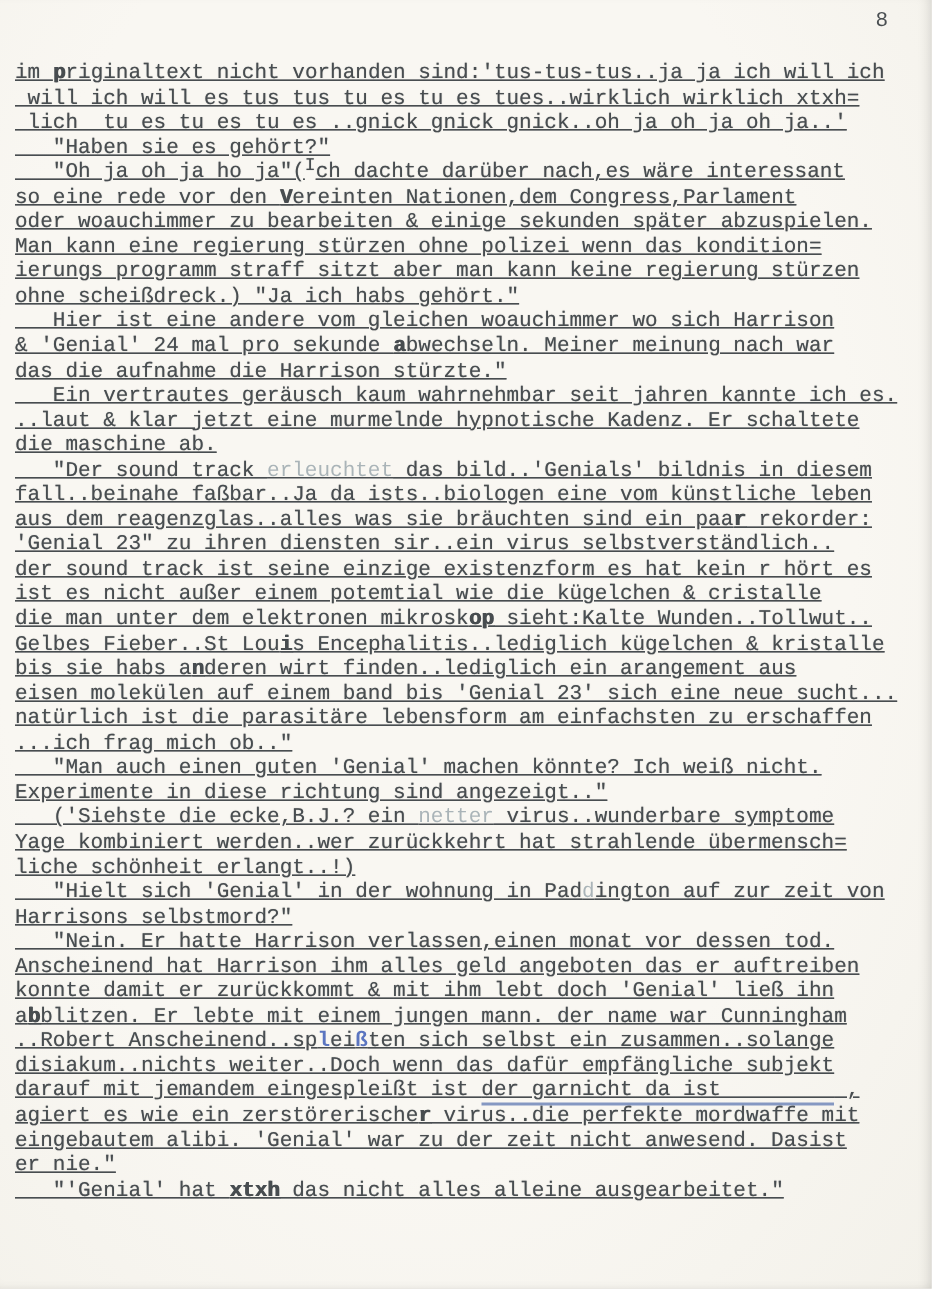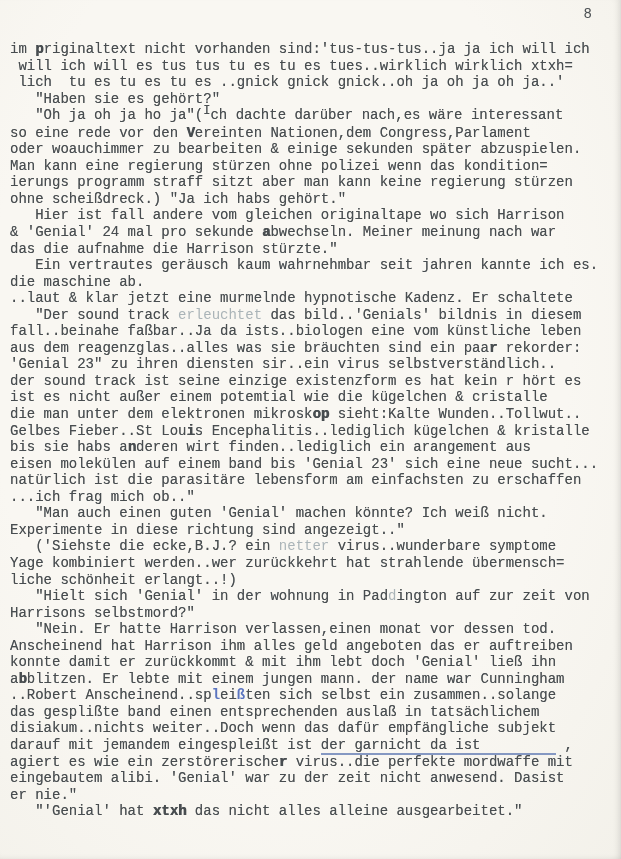--- a/index.html
+++ b/index.html
@@ -19,20 +19,21 @@
     color:#4a4f52;
   }
   .text-body{
     position:absolute;top:41px;left:10px;width:605px;
   }
   .line{
     white-space:pre;
     font:14px/16.55px "Liberation Mono", monospace;
     color:#484d50;
     text-shadow:0 0 0.6px rgba(62,68,71,0.55);
+    text-decoration:underline;
   }
   
   .s-b{font-weight:bold;text-shadow:0.6px 0 0 currentColor;}
   .s-f{color:#aab4b8;text-shadow:none;}
   .s-u{border-bottom:2px solid #8598c2;}
   .s-ink{color:#5b75c0;font-weight:bold;text-shadow:none;}
   .s-sup{display:inline-block;transform:translateY(-5px);font-size:12px;}
 </style>
 </head>
 <body>
@@ -43,26 +44,26 @@
       <div class="line"><span class="s-n">im </span><span class="s-b">p</span><span class="s-n">riginaltext nicht vorhanden sind:'tus-tus-tus..ja ja ich will ich</span></div>
       <div class="line"><span class="s-n"> will ich will es tus tus tu es tu es tues..wirklich wirklich xtxh=</span></div>
       <div class="line"><span class="s-n"> lich  tu es tu es tu es ..gnick gnick gnick..oh ja oh ja oh ja..'</span></div>
       <div class="line"><span class="s-n">   "Haben sie es gehört?"</span></div>
       <div class="line"><span class="s-n">   "Oh ja oh ja ho ja"(</span><span class="s-sup">I</span><span class="s-n">ch dachte darüber nach,es wäre interessant</span></div>
       <div class="line"><span class="s-n">so eine rede vor den </span><span class="s-b">V</span><span class="s-n">ereinten Nationen,dem Congress,Parlament</span></div>
       <div class="line"><span class="s-n">oder woauchimmer zu bearbeiten &amp; einige sekunden später abzuspielen.</span></div>
       <div class="line"><span class="s-n">Man kann eine regierung stürzen ohne polizei wenn das kondition=</span></div>
       <div class="line"><span class="s-n">ierungs programm straff sitzt aber man kann keine regierung stürzen</span></div>
       <div class="line"><span class="s-n">ohne scheißdreck.) "Ja ich habs gehört."</span></div>
-      <div class="line"><span class="s-n">   Hier ist fall andere vom gleichen originaltape wo sich Harrison</span></div>
+      <div class="line"><span class="s-n">   Hier ist eine andere vom gleichen woauchimmer wo sich Harrison</span></div>
       <div class="line"><span class="s-n">&amp; 'Genial' 24 mal pro sekunde </span><span class="s-b">a</span><span class="s-n">bwechseln. Meiner meinung nach war</span></div>
       <div class="line"><span class="s-n">das die aufnahme die Harrison stürzte."</span></div>
       <div class="line"><span class="s-n">   Ein vertrautes geräusch kaum wahrnehmbar seit jahren kannte ich es.</span></div>
+      <div class="line"><span class="s-n">..laut &amp; klar jetzt eine murmelnde hypnotische Kadenz. Er schaltete</span></div>
       <div class="line"><span class="s-n">die maschine ab.</span></div>
-      <div class="line"><span class="s-n">..laut &amp; klar jetzt eine murmelnde hypnotische Kadenz. Er schaltete</span></div>
       <div class="line"><span class="s-n">   "Der sound track </span><span class="s-f">erleuchtet</span><span class="s-n"> das bild..'Genials' bildnis in diesem</span></div>
       <div class="line"><span class="s-n">fall..beinahe faßbar..Ja da ists..biologen eine vom künstliche leben</span></div>
       <div class="line"><span class="s-n">aus dem reagenzglas..alles was sie bräuchten sind ein paa</span><span class="s-b">r</span><span class="s-n"> rekorder:</span></div>
       <div class="line"><span class="s-n">'Genial 23" zu ihren diensten sir..ein virus selbstverständlich..</span></div>
       <div class="line"><span class="s-n">der sound track ist seine einzige existenzform es hat kein r hört es</span></div>
       <div class="line"><span class="s-n">ist es nicht außer einem potemtial wie die kügelchen &amp; cristalle</span></div>
       <div class="line"><span class="s-n">die man unter dem elektronen mikrosk</span><span class="s-b">op</span><span class="s-n"> sieht:Kalte Wunden..Tollwut..</span></div>
       <div class="line"><span class="s-n">Gelbes Fieber..St Lou</span><span class="s-b">i</span><span class="s-n">s Encephalitis..lediglich kügelchen &amp; kristalle</span></div>
       <div class="line"><span class="s-n">bis sie habs a</span><span class="s-b">n</span><span class="s-n">deren wirt finden..lediglich ein arangement aus</span></div>
       <div class="line"><span class="s-n">eisen molekülen auf einem band bis 'Genial 23' sich eine neue sucht...</span></div>
@@ -73,21 +74,20 @@
       <div class="line"><span class="s-n">   ('Siehste die ecke,B.J.? ein </span><span class="s-f">netter</span><span class="s-n"> virus..wunderbare symptome</span></div>
       <div class="line"><span class="s-n">Yage kombiniert werden..wer zurückkehrt hat strahlende übermensch=</span></div>
       <div class="line"><span class="s-n">liche schönheit erlangt..!)</span></div>
       <div class="line"><span class="s-n">   "Hielt sich 'Genial' in der wohnung in Pad</span><span class="s-f">d</span><span class="s-n">ington auf zur zeit von</span></div>
       <div class="line"><span class="s-n">Harrisons selbstmord?"</span></div>
       <div class="line"><span class="s-n">   "Nein. Er hatte Harrison verlassen,einen monat vor dessen tod.</span></div>
       <div class="line"><span class="s-n">Anscheinend hat Harrison ihm alles geld angeboten das er auftreiben</span></div>
       <div class="line"><span class="s-n">konnte damit er zurückkommt &amp; mit ihm lebt doch 'Genial' ließ ihn</span></div>
       <div class="line"><span class="s-n">a</span><span class="s-b">b</span><span class="s-n">blitzen. Er lebte mit einem jungen mann. der name war Cunningham</span></div>
       <div class="line"><span class="s-n">..Robert Anscheinend..sp</span><span class="s-ink">l</span><span class="s-n">ei</span><span class="s-ink">ß</span><span class="s-n">ten sich selbst ein zusammen..solange</span></div>
-      <div class="line"><span class="s-n">das gesplißte band einen entsprechenden auslaß in tatsächlichem</span></div>
       <div class="line"><span class="s-n">disiakum..nichts weiter..Doch wenn das dafür empfängliche subjekt</span></div>
       <div class="line"><span class="s-n">darauf mit jemandem eingespleißt ist </span><span class="s-u">der garnicht da ist         </span><span class="s-n"> ,</span></div>
       <div class="line"><span class="s-n">agiert es wie ein zerstörerische</span><span class="s-b">r</span><span class="s-n"> virus..die perfekte mordwaffe mit</span></div>
       <div class="line"><span class="s-n">eingebautem alibi. 'Genial' war zu der zeit nicht anwesend. Dasist</span></div>
       <div class="line"><span class="s-n">er nie."</span></div>
       <div class="line"><span class="s-n">   "'Genial' hat </span><span class="s-b">xtxh</span><span class="s-n"> das nicht alles alleine ausgearbeitet."</span></div>
     </div>
 </div>
 
 </body></html>

